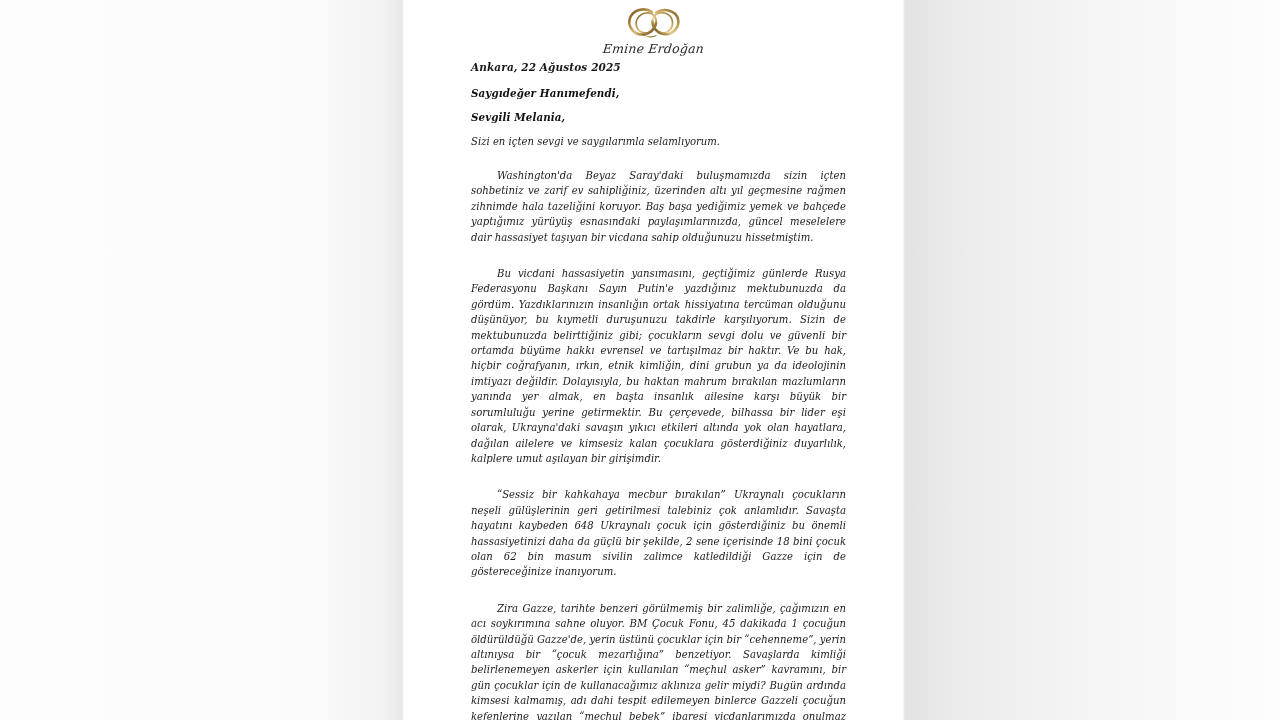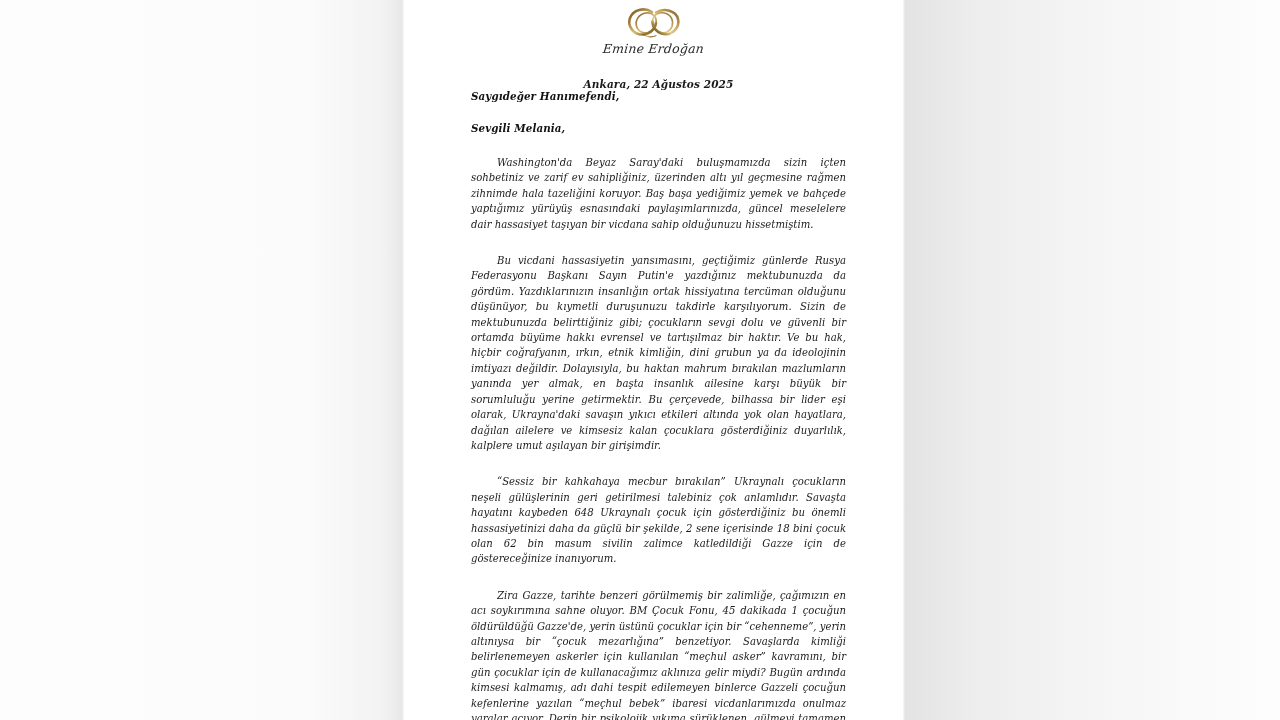--- a/index.html
+++ b/index.html
@@ -61,40 +61,41 @@
     color: #2b2b2b;
     transform: skewX(-6deg);
   }
 
   
   .sheet {
     padding: 0 57px 0 67px;
   }
 
   .date-line {
-    margin-top: 22px;
-    text-align: center;
+    margin-top: 5px;
+    text-align: left;
     font-family: "DejaVu Serif", serif;
     font-style: italic;
     font-weight: bold;
     font-size: 10.5px;
     color: #1a1a1a;
     letter-spacing: 0.1px;
   }
 
   .salutation {
+    margin-top: 14px;
     font-family: "DejaVu Serif", serif;
     font-style: italic;
     font-weight: bold;
     font-size: 10.3px;
     color: #111111;
     letter-spacing: 0.1px;
   }
   .salutation.second {
-    margin-top: 20px;
+    margin-top: 12px;
   }
 
   .greeting {
     margin-top: 13px;
     font-family: "DejaVu Serif", serif;
     font-style: italic;
     font-size: 10.1px;
     color: #1a1a1a;
   }
 
@@ -147,20 +148,21 @@
       </svg>
       <div class="letterhead-name">Emine Erdoğan</div>
     </div>
 
     <div class="sheet">
       <div class="date-line">Ankara, 22 Ağustos 2025</div>
 
       <div class="salutation">Saygıdeğer Hanımefendi,</div>
       <div class="salutation second">Sevgili Melania,</div>
 
+      <div class="greeting">Sizi en içten sevgi ve saygılarımla selamlıyorum.</div>
 
       <p class="para">Washington'da Beyaz Saray'daki buluşmamızda sizin içten sohbetiniz ve zarif ev sahipliğiniz, üzerinden altı yıl geçmesine rağmen zihnimde hala tazeliğini koruyor. Baş başa yediğimiz yemek ve bahçede yaptığımız yürüyüş esnasındaki paylaşımlarınızda, güncel meselelere dair hassasiyet taşıyan bir vicdana sahip olduğunuzu hissetmiştim.</p>
       <p class="para">Bu vicdani hassasiyetin yansımasını, geçtiğimiz günlerde Rusya Federasyonu Başkanı Sayın Putin'e yazdığınız mektubunuzda da gördüm. Yazdıklarınızın insanlığın ortak hissiyatına tercüman olduğunu düşünüyor, bu kıymetli duruşunuzu takdirle karşılıyorum. Sizin de mektubunuzda belirttiğiniz gibi; çocukların sevgi dolu ve güvenli bir ortamda büyüme hakkı evrensel ve tartışılmaz bir haktır. Ve bu hak, hiçbir coğrafyanın, ırkın, etnik kimliğin, dini grubun ya da ideolojinin imtiyazı değildir. Dolayısıyla, bu haktan mahrum bırakılan mazlumların yanında yer almak, en başta insanlık ailesine karşı büyük bir sorumluluğu yerine getirmektir. Bu çerçevede, bilhassa bir lider eşi olarak, Ukrayna'daki savaşın yıkıcı etkileri altında yok olan hayatlara, dağılan ailelere ve kimsesiz kalan çocuklara gösterdiğiniz duyarlılık, kalplere umut aşılayan bir girişimdir.</p>
       <p class="para">“Sessiz bir kahkahaya mecbur bırakılan” Ukraynalı çocukların neşeli gülüşlerinin geri getirilmesi talebiniz çok anlamlıdır. Savaşta hayatını kaybeden 648 Ukraynalı çocuk için gösterdiğiniz bu önemli hassasiyetinizi daha da güçlü bir şekilde, 2 sene içerisinde 18 bini çocuk olan 62 bin masum sivilin zalimce katledildiği Gazze için de göstereceğinize inanıyorum.</p>
       <p class="para">Zira Gazze, tarihte benzeri görülmemiş bir zalimliğe, çağımızın en acı soykırımına sahne oluyor. BM Çocuk Fonu, 45 dakikada 1 çocuğun öldürüldüğü Gazze'de, yerin üstünü çocuklar için bir “cehenneme”, yerin altınıysa bir “çocuk mezarlığına” benzetiyor. Savaşlarda kimliği belirlenemeyen askerler için kullanılan “meçhul asker” kavramını, bir gün çocuklar için de kullanacağımız aklınıza gelir miydi? Bugün ardında kimsesi kalmamış, adı dahi tespit edilemeyen binlerce Gazzeli çocuğun kefenlerine yazılan “meçhul bebek” ibaresi vicdanlarımızda onulmaz yaralar açıyor. Derin bir psikolojik yıkıma sürüklenen, gülmeyi tamamen unutan bu çocuklar, uzatılan mikrofonlara ölmek istediklerini haykırıyor ve masum kalplerinde baş edemeyecekleri bir savaşın yorgunluğunu taşıyor. Gazze'de tarih, öksüz ve yetim kalmış küçücük çocukların yaşadıkları tarifsiz acı ve korkularla saçlarına aklar düştüğünü yazıyor.</p>
     </div>
 
   </div>
 </div>
 

